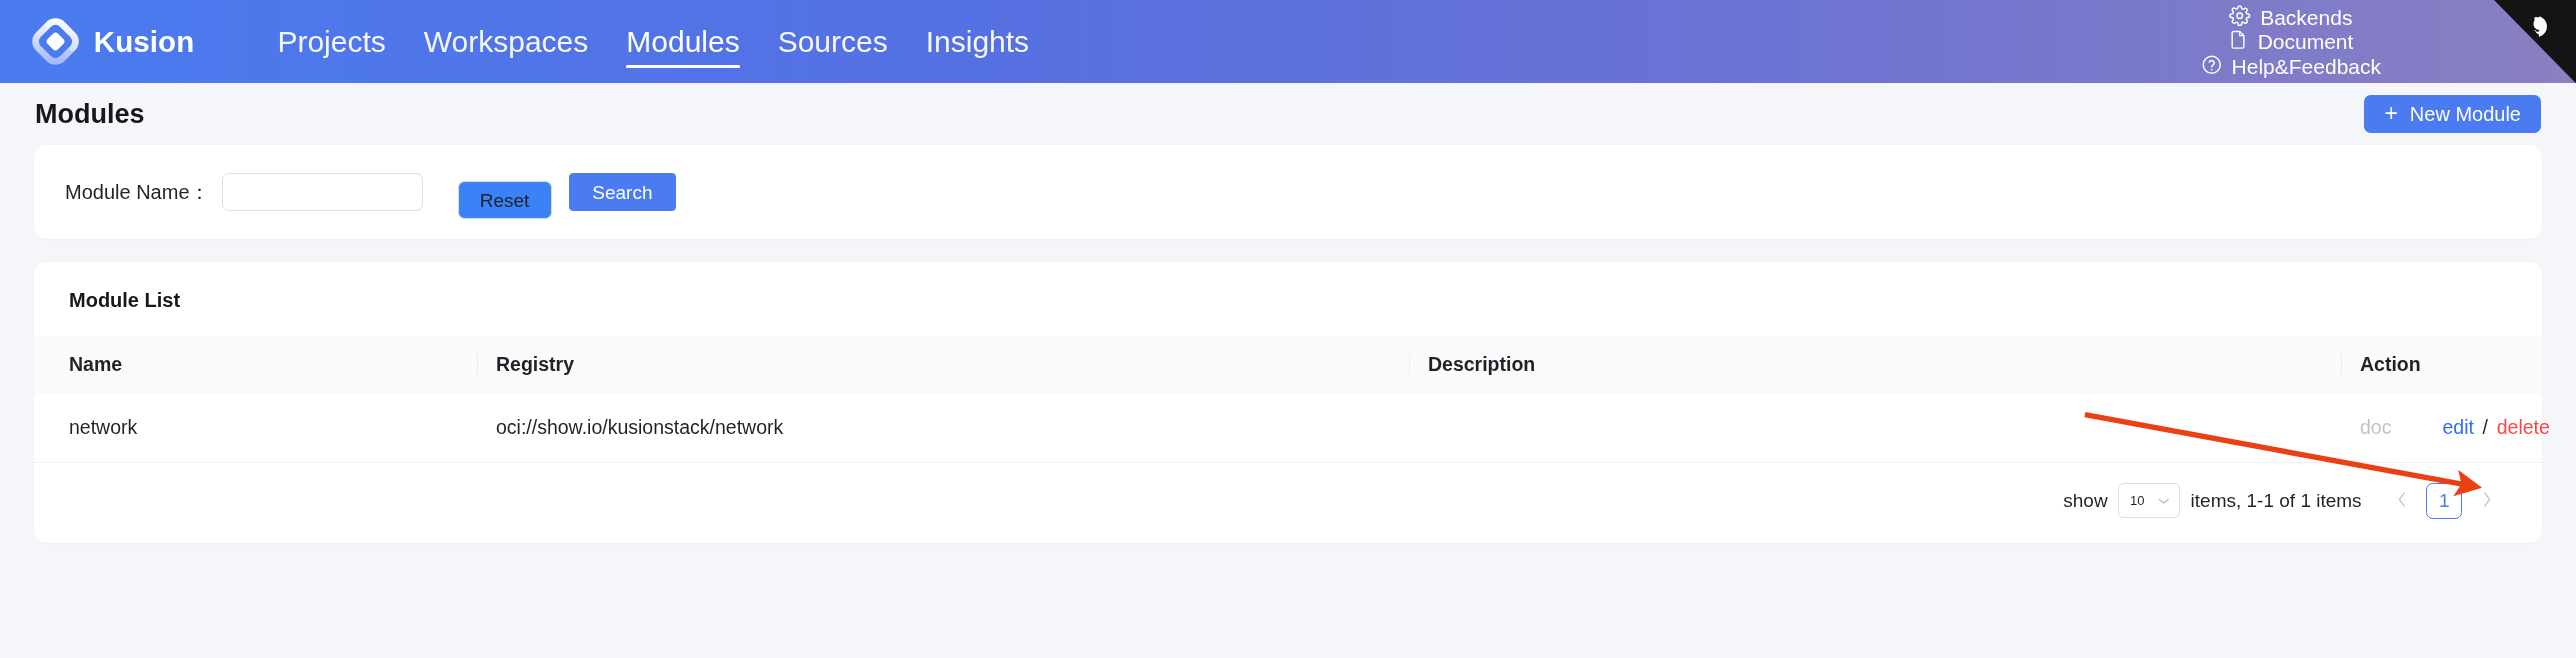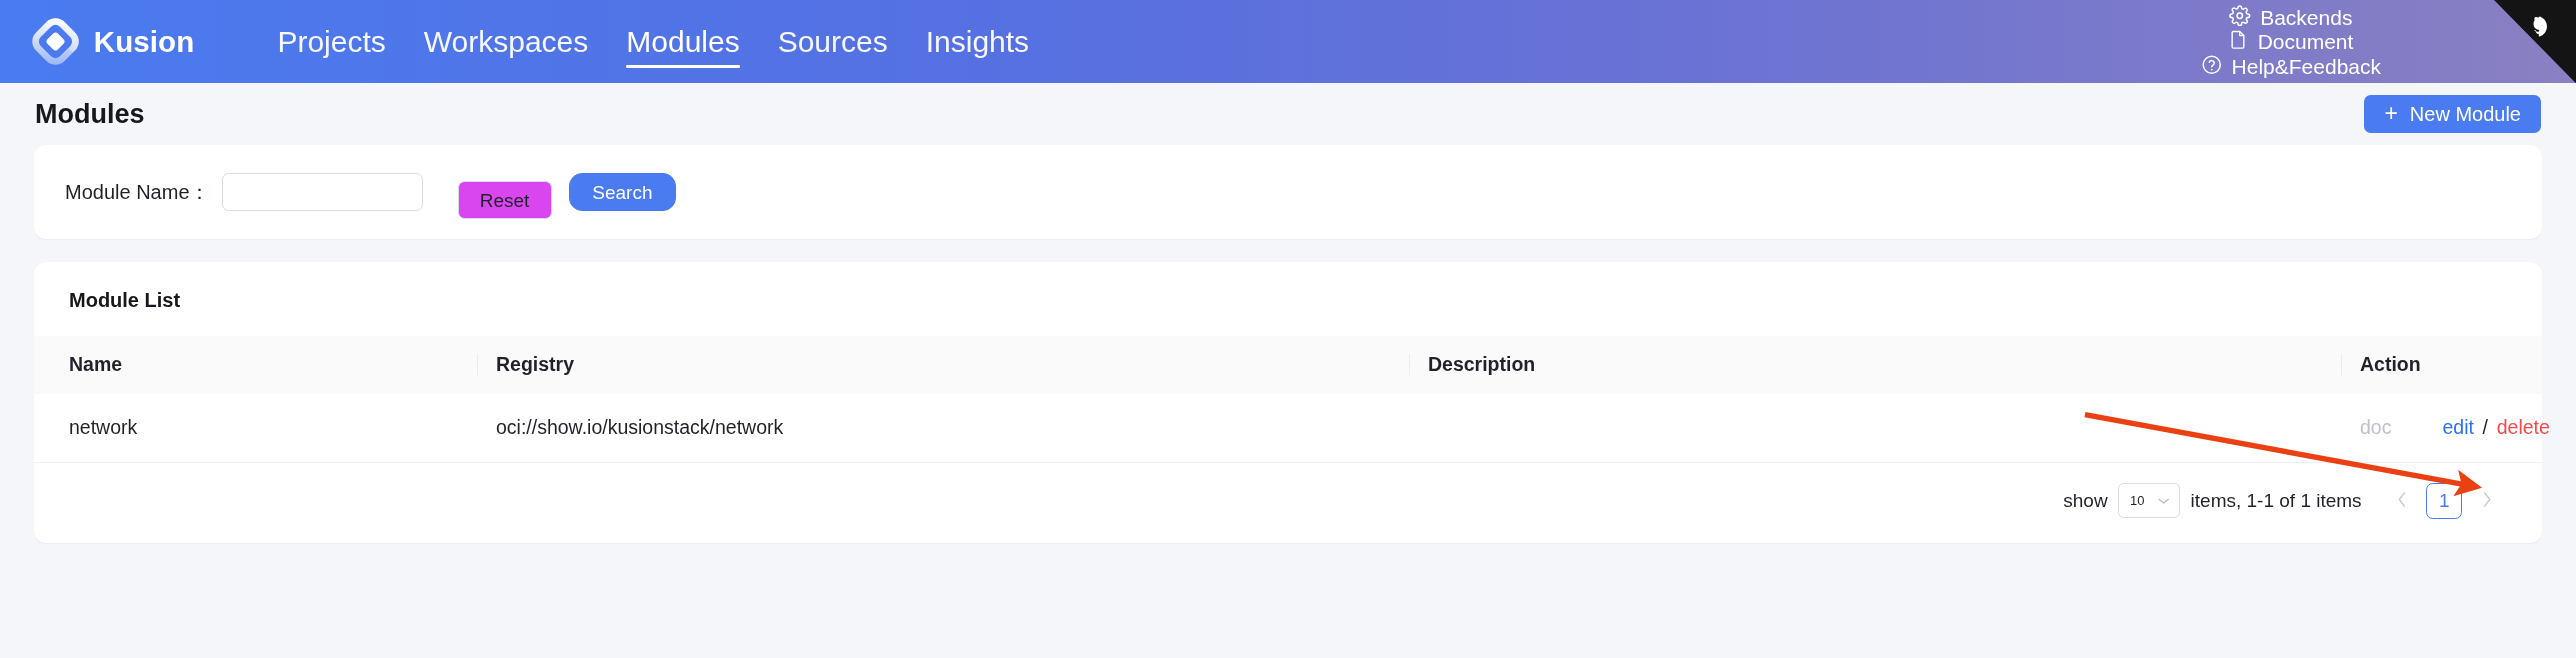--- a/index.html
+++ b/index.html
@@ -183,36 +183,36 @@
   }
   .text-input::placeholder { color: #b6bcc6; }
 
   .btn-default {
     height: 38px;
     min-width: 94px;
     padding: 0 17.4px;
     margin-left: 35px;
     border: 0.7px solid #d9dde4;
     border-radius: 6.7px;
-    background: #d946ef;
+    background: #3b82f6;
     color: #1f2329;
     font-size: 19px;
     font-family: inherit;
     cursor: pointer;
     line-height: 1;
     margin-top: 16px;
   }
 
   .btn-search {
     height: 38px;
     min-width: 107px;
     padding: 0 17.4px;
     margin-left: 17.4px;
     border: 0.7px solid #4a7bf0;
-    border-radius: 13px;
+    border-radius: 4px;
     background: #4a7bf0;
     color: #ffffff;
     font-size: 19px;
     font-family: inherit;
     cursor: pointer;
     line-height: 1;
   }
 
   
   .list-card { padding: 0 0 0 0; position: relative; }

